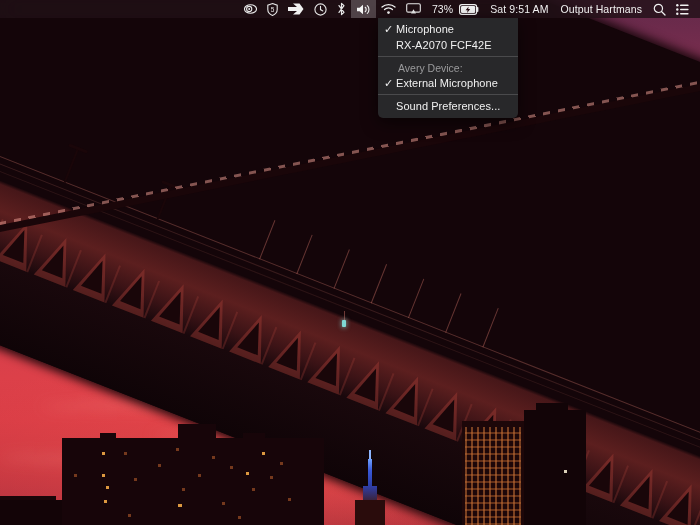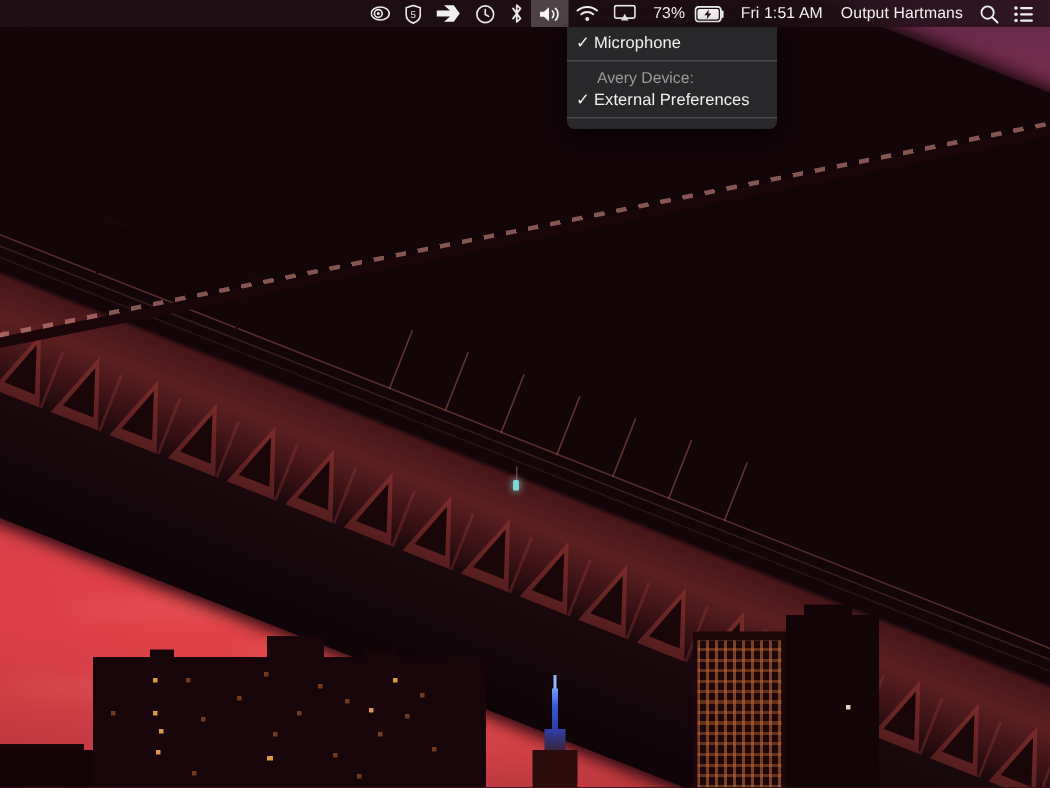--- a/index.html
+++ b/index.html
@@ -421,21 +421,21 @@
 
   <div class="mb-item mb-icon" style="padding-left:0;">
     <svg width="20" height="11" viewBox="0 0 20 11">
       <rect x="0.6" y="0.6" width="17" height="9.8" rx="2.2" fill="none" stroke="#f0f0f0" stroke-width="1.2"></rect>
       <rect x="2" y="2" width="14.2" height="7" rx="1.3" fill="#f0f0f0"></rect>
       <path d="M9.6 2.4 L6.6 6.2 H8.6 L8.1 8.9 L11.2 5 H9.2 Z" fill="#2b1016"></path>
       <path d="M18.6 3.8 V7.2" stroke="#f0f0f0" stroke-width="1.6" stroke-linecap="round"></path>
     </svg>
   </div>
 
-  <div class="mb-item mb-text">Fri 1:51 AM</div>
+  <div class="mb-item mb-text">Sat 9:51 AM</div>
   <div class="mb-item mb-text">Output Hartmans</div>
 
   <div class="mb-item mb-icon">
     <svg width="13" height="13" viewBox="0 0 13 13">
       <circle cx="5.4" cy="5.4" r="4.1" fill="none" stroke="#f0f0f0" stroke-width="1.2"></circle>
       <path d="M8.5 8.5 L12 12" stroke="#f0f0f0" stroke-width="1.3" stroke-linecap="round"></path>
     </svg>
   </div>
 
   <div class="mb-item mb-icon">
@@ -451,25 +451,33 @@
 </div>
 
 <div id="sound-menu">
 
 
   <div class="mi">
     <span class="mi-check">✓</span>
     <span class="mi-label">Microphone</span>
   </div>
 
+  <div class="mi">
+    <span class="mi-check"></span>
+    <span class="mi-label">RX-A2070 FCF42E</span>
+  </div>
 
   <div class="mi-sep"></div>
 
   <div class="mi mi-header">Avery Device:</div>
 
   <div class="mi">
     <span class="mi-check">✓</span>
-    <span class="mi-label">External Preferences</span>
+    <span class="mi-label">External Microphone</span>
   </div>
 
   <div class="mi-sep"></div>
 
+  <div class="mi">
+    <span class="mi-check"></span>
+    <span class="mi-label">Sound Preferences...</span>
+  </div>
 </div>
 
 </body></html>

